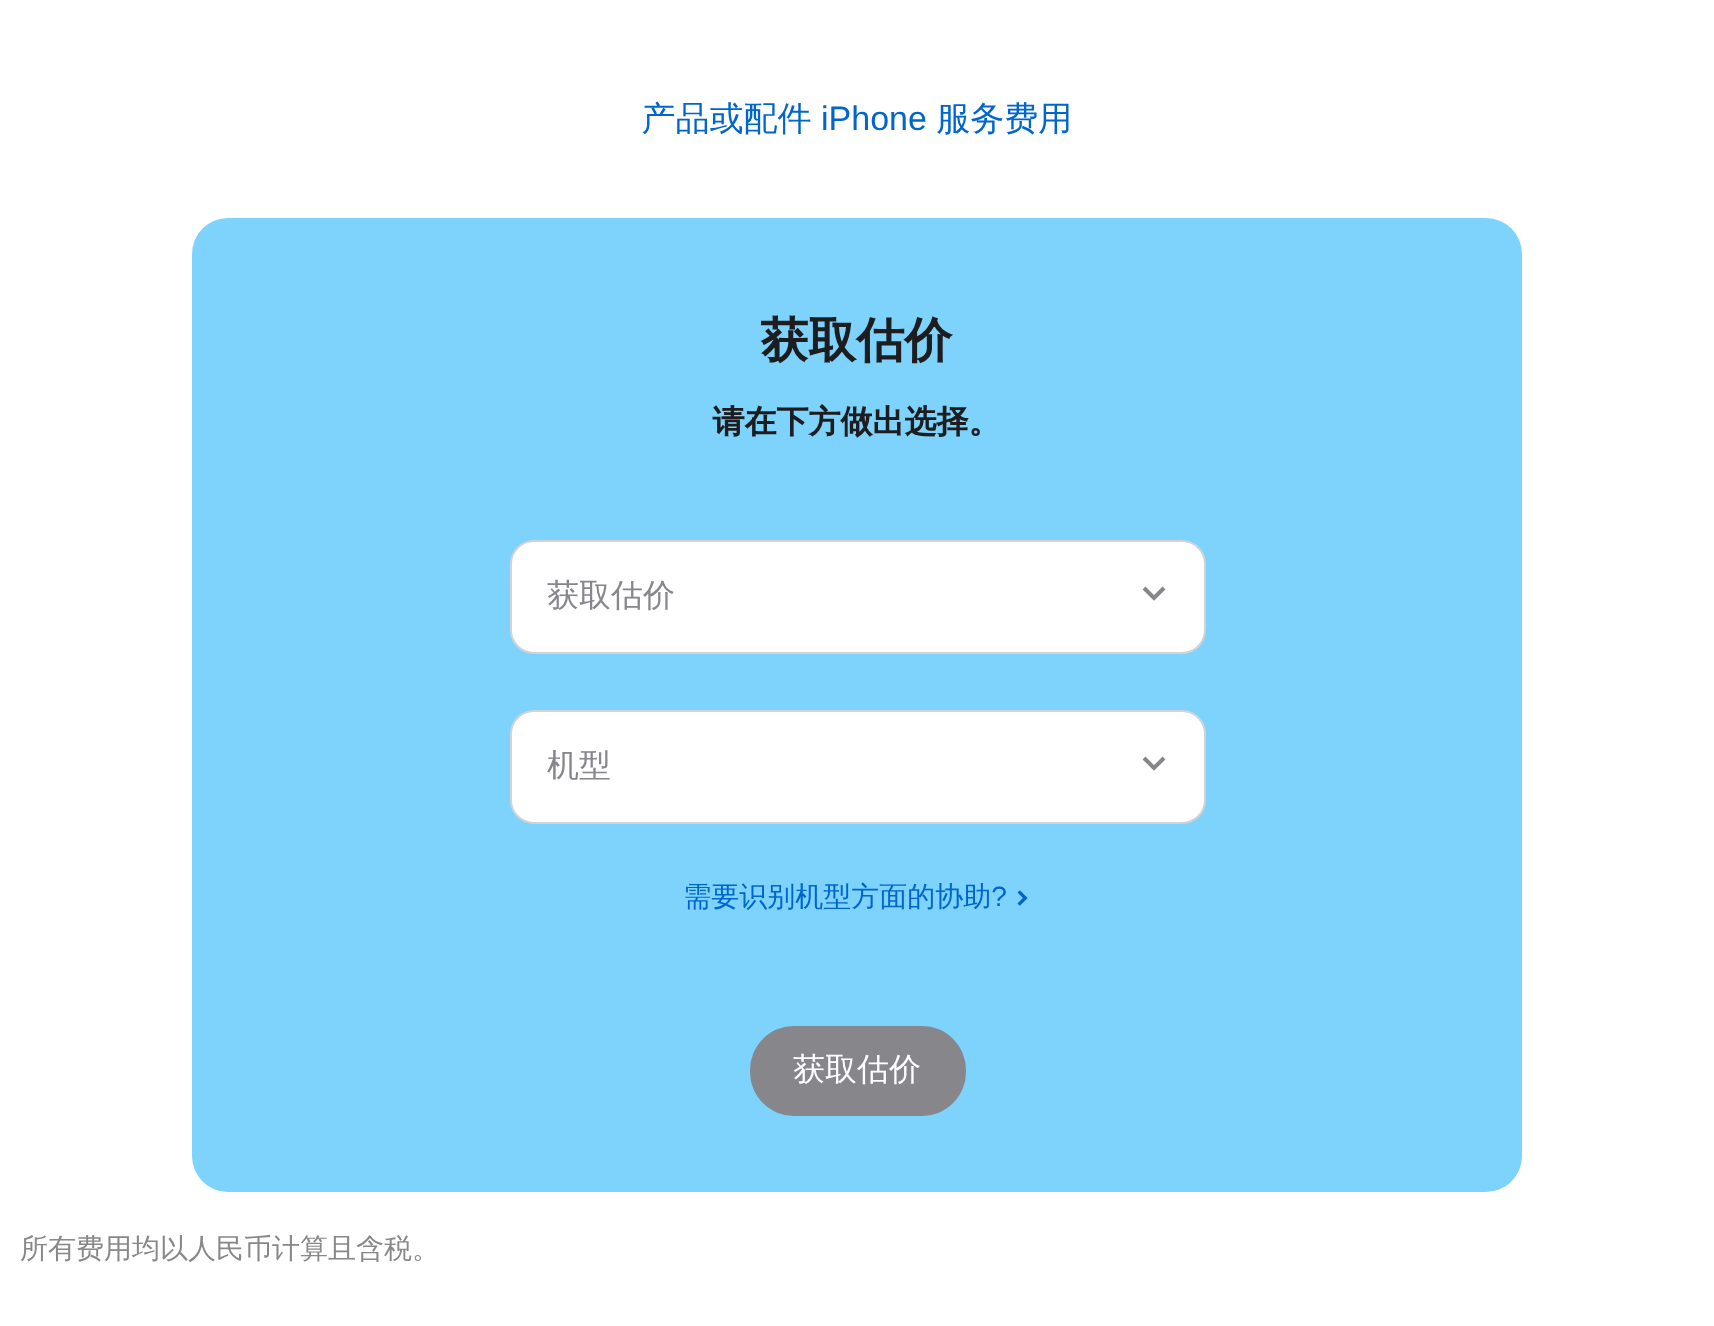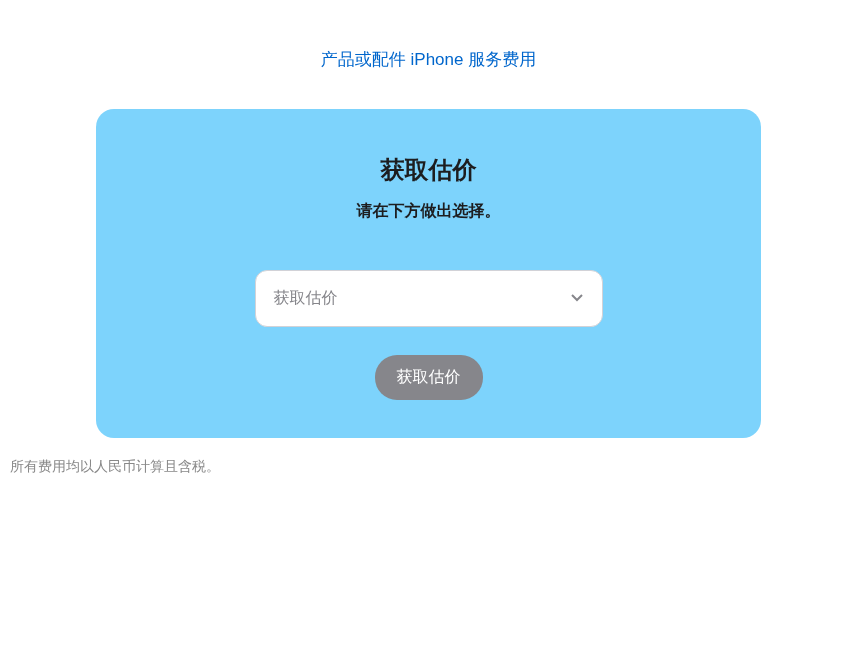--- a/index.html
+++ b/index.html
@@ -114,21 +114,37 @@
 
   <div class="select-box">
     <span class="select-box-placeholder">获取估价</span>
     <span class="chevron">
       <svg class="chev-icon" viewBox="0 0 14 14" fill="none" stroke="currentColor" stroke-width="2">
           <polyline points="2,5 7,10 12,5"></polyline>
         </svg>
     </span>
   </div>
 
+  <div class="select-box">
+    <span class="select-box-placeholder">机型</span>
+    <span class="chevron">
+      <svg class="chev-icon" viewBox="0 0 14 14" fill="none" stroke="currentColor" stroke-width="2">
+          <polyline points="2,5 7,10 12,5"></polyline>
+        </svg>
+    </span>
+  </div>
 
+  <a href="#" class="help-link">
+    <span>需要识别机型方面的协助?</span>
+    <span>
+      <svg class="help-chev" viewBox="0 0 8 12" fill="none" stroke="currentColor" stroke-width="2">
+          <polyline points="2,2 6,6 2,10"></polyline>
+        </svg>
+    </span>
+  </a>
 
   <div>
     <button class="submit-btn">获取估价</button>
   </div>
 </div>
 
 <div class="footer-notes">
   <div class="footer-line1">所有费用均以人民币计算且含税。</div>
 
 </div>

